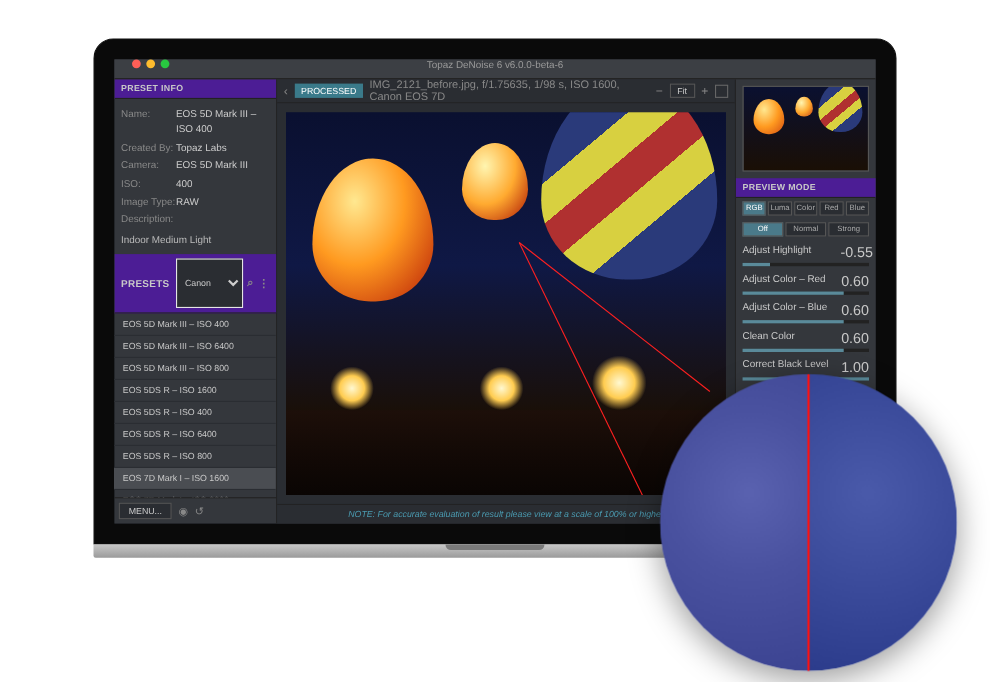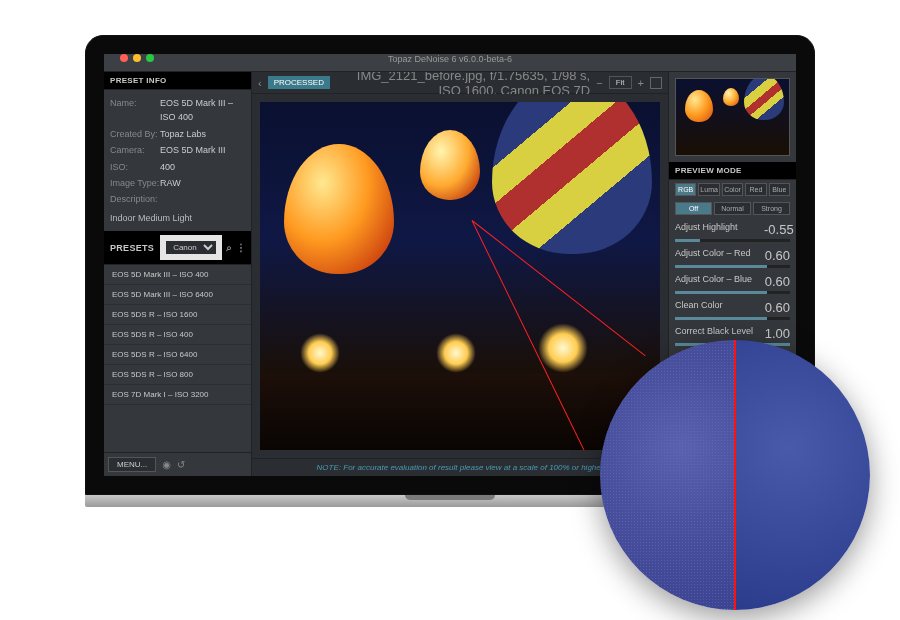--- a/index.html
+++ b/index.html
@@ -6,39 +6,39 @@
 body{width:900px;height:620px;background:#fff;position:relative;overflow:hidden}
 .laptop{position:absolute;left:85px;top:35px;width:730px;height:490px}
 .bezel{width:100%;height:460px;background:#0a0a0a;border-radius:18px 18px 0 0;padding:18px;border:1px solid #111}
 .screen{width:100%;height:100%;background:#2a2d32;display:flex;flex-direction:column;overflow:hidden}
 .titlebar{height:18px;background:#3c3f44;display:flex;align-items:flex-start;padding:0 16px;position:relative;border-bottom:1px solid #222}
 .tl{display:flex;gap:5px}
 .tl span{width:8px;height:8px;border-radius:50%}
 .title-text{position:absolute;left:50%;transform:translateX(-50%);font-size:9px;color:#999}
 .app{flex:1;display:flex;min-height:0}
 .left{width:148px;background:#34373c;display:flex;flex-direction:column;border-right:1px solid #222}
-.panel-hdr{background:#000000;padding:4px 6px;font-size:8px;font-weight:600;letter-spacing:.3px;border-bottom:1px solid #222;display:flex;align-items:center;justify-content:space-between}
+.panel-hdr{background:#4c1d95;padding:4px 6px;font-size:8px;font-weight:600;letter-spacing:.3px;border-bottom:1px solid #222;display:flex;align-items:center;justify-content:space-between}
 .info{padding:6px;font-size:8px;line-height:1.6}
 .info-row{display:flex;margin-bottom:2px}
 .info-lbl{width:50px;color:#888}
 .info-val{color:#ccc;flex:1}
 .desc{color:#bbb;margin-top:4px}
 .presets-hdr{display:flex;align-items:center;gap:4px}
-.presets-hdr select{background:#2a2d32;border:6px solid #e5e5e5;color:#ccc;font-size:8px;padding:1px 3px;flex:1}
+.presets-hdr select{background:#2a2d32;border:1px solid #e5e5e5;color:#ccc;font-size:8px;padding:16px 3px;flex:1}
 .preset-list{flex:1;overflow-y:auto}
 .preset-item{padding:5px 8px;font-size:8px;border-bottom:1px solid #2a2d32;cursor:pointer}
 .preset-item.sel{background:#4a4d52}
 .left-foot{display:flex;align-items:center;gap:6px;padding:4px 4px;border-top:1px solid #222}
 .menu-btn{background:#2a2d32;border:1px solid #555;color:#ccc;font-size:8px;padding:2px 8px;cursor:pointer}
 .ic{font-size:10px;color:#888;cursor:pointer}
 .center{flex:1;display:flex;flex-direction:column;background:#2a2d32}
 .toolbar{height:22px;display:flex;align-items:center;padding:0 6px;gap:6px;border-bottom:1px solid #222}
 .nav-ic{font-size:11px;color:#888;cursor:pointer}
 .tab{background:#3a7a8a;color:#fff;font-size:8px;padding:2px 6px;cursor:pointer}
-.file-info{flex:1;text-align:right;font-size:13px;color:#888}
+.file-info{flex:1;text-align:left;font-size:10px;color:#888}
 .fit-btn{background:#2a2d32;border:1px solid #555;color:#ccc;font-size:8px;padding:1px 6px;cursor:pointer}
 .sq{width:12px;height:12px;border:1px solid #666;background:#2a2d32;cursor:pointer}
 .canvas{flex:1;position:relative;padding:8px;background:#2a2d32}
 .img{width:100%;height:100%;background:linear-gradient(180deg,#0a1030 0%,#0f1845 40%,#1a0f05 80%,#0a0503 100%);position:relative;overflow:hidden}
 .balloon{position:absolute;border-radius:50% 50% 48% 48%/60% 60% 40% 40%}
 .b1{left:6%;top:12%;width:110px;height:130px;background:radial-gradient(ellipse at 35% 30%,#ffe890,#ff9a20 45%,#d14a10 80%)}
 .b2{left:40%;top:8%;width:60px;height:70px;background:radial-gradient(ellipse at 35% 30%,#fff5b0,#ffaa30 50%,#c44010 85%)}
 .b3{right:2%;top:-8%;width:160px;height:180px;background:linear-gradient(140deg,#2a3a7a 0 30%,#d8d040 30% 42%,#b03030 42% 55%,#d8d040 55% 68%,#2a3a7a 68%)}
 .glow{position:absolute;bottom:22%;width:40px;height:40px;background:radial-gradient(circle,#fff8d0,#ffcc50 40%,transparent 70%);border-radius:50%}
 .g1{left:10%}
@@ -129,24 +129,26 @@
       <span>PRESETS</span>
       <div class="presets-hdr" style="flex:1;margin-left:6px">
        <select><option>Canon</option></select>
        <span class="ic">⌕</span>
        <span class="ic">⋮</span>
       </div>
      </div>
      <div class="preset-list" id="preset-list">
               <div class="preset-item">EOS 5D Mark III – ISO 400</div>
               <div class="preset-item">EOS 5D Mark III – ISO 6400</div>
+              <div class="preset-item">EOS 5D Mark III – ISO 800</div>
               <div class="preset-item">EOS 5DS R – ISO 1600</div>
               <div class="preset-item">EOS 5DS R – ISO 400</div>
               <div class="preset-item">EOS 5DS R – ISO 6400</div>
               <div class="preset-item">EOS 5DS R – ISO 800</div>
+              <div class="preset-item sel">EOS 7D Mark I – ISO 1600</div>
               <div class="preset-item">EOS 7D Mark I – ISO 3200</div>
             </div>
      <div class="left-foot">
       <button class="menu-btn">MENU...</button>
       <span class="ic">◉</span>
       <span class="ic">↺</span>
      </div>
     </div>
 
     <div class="center">

